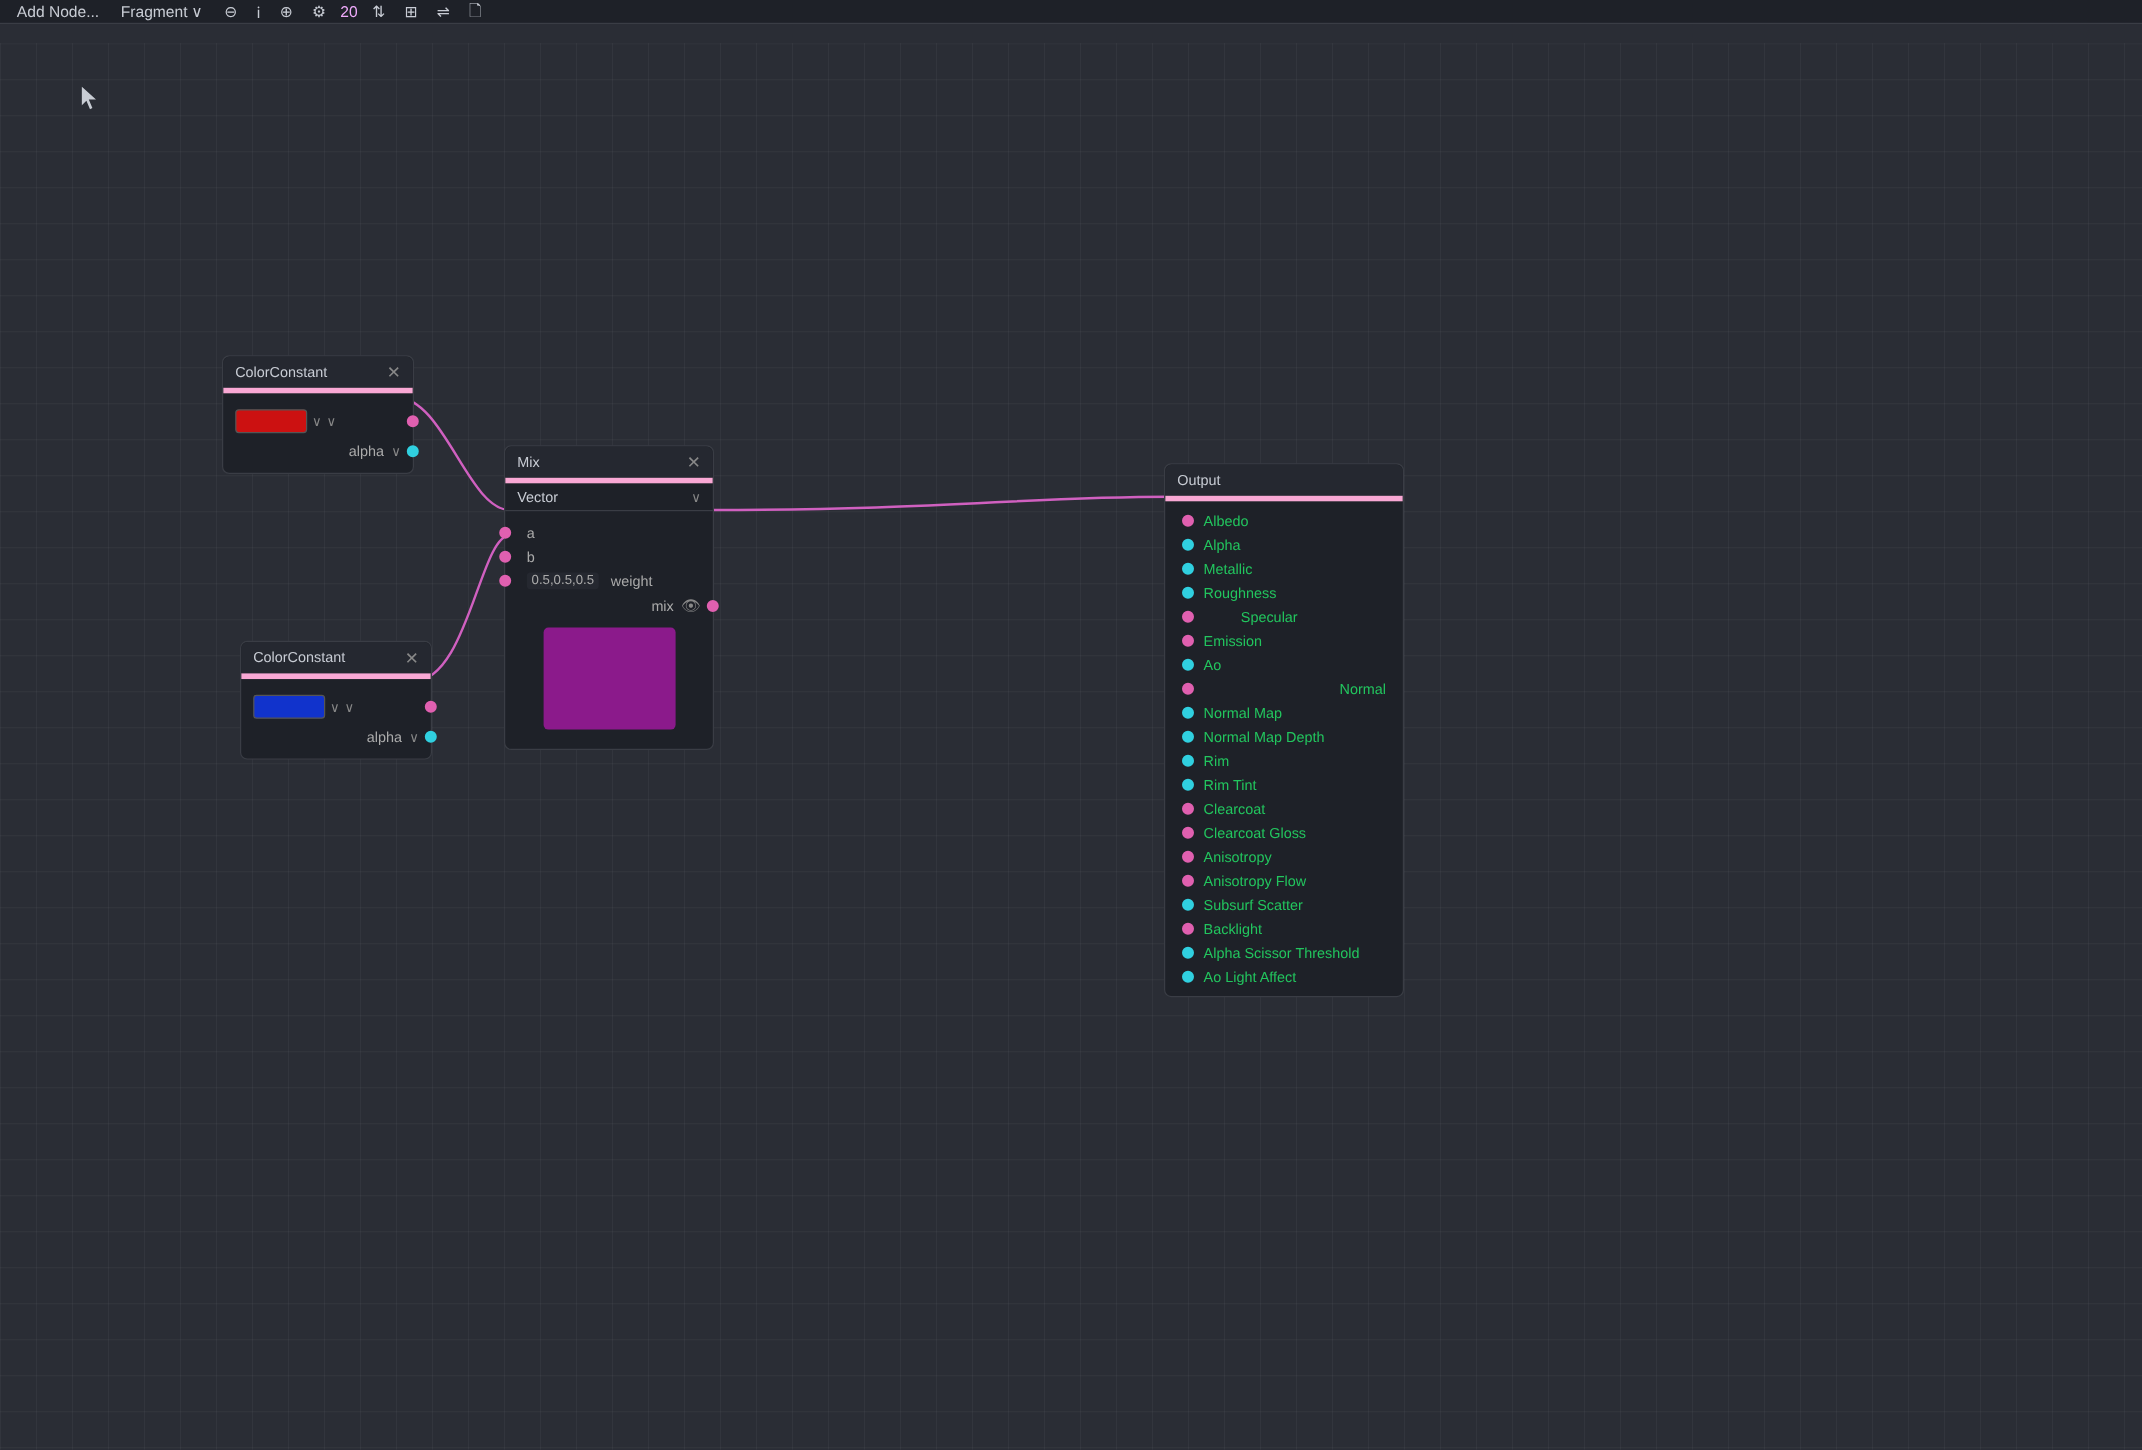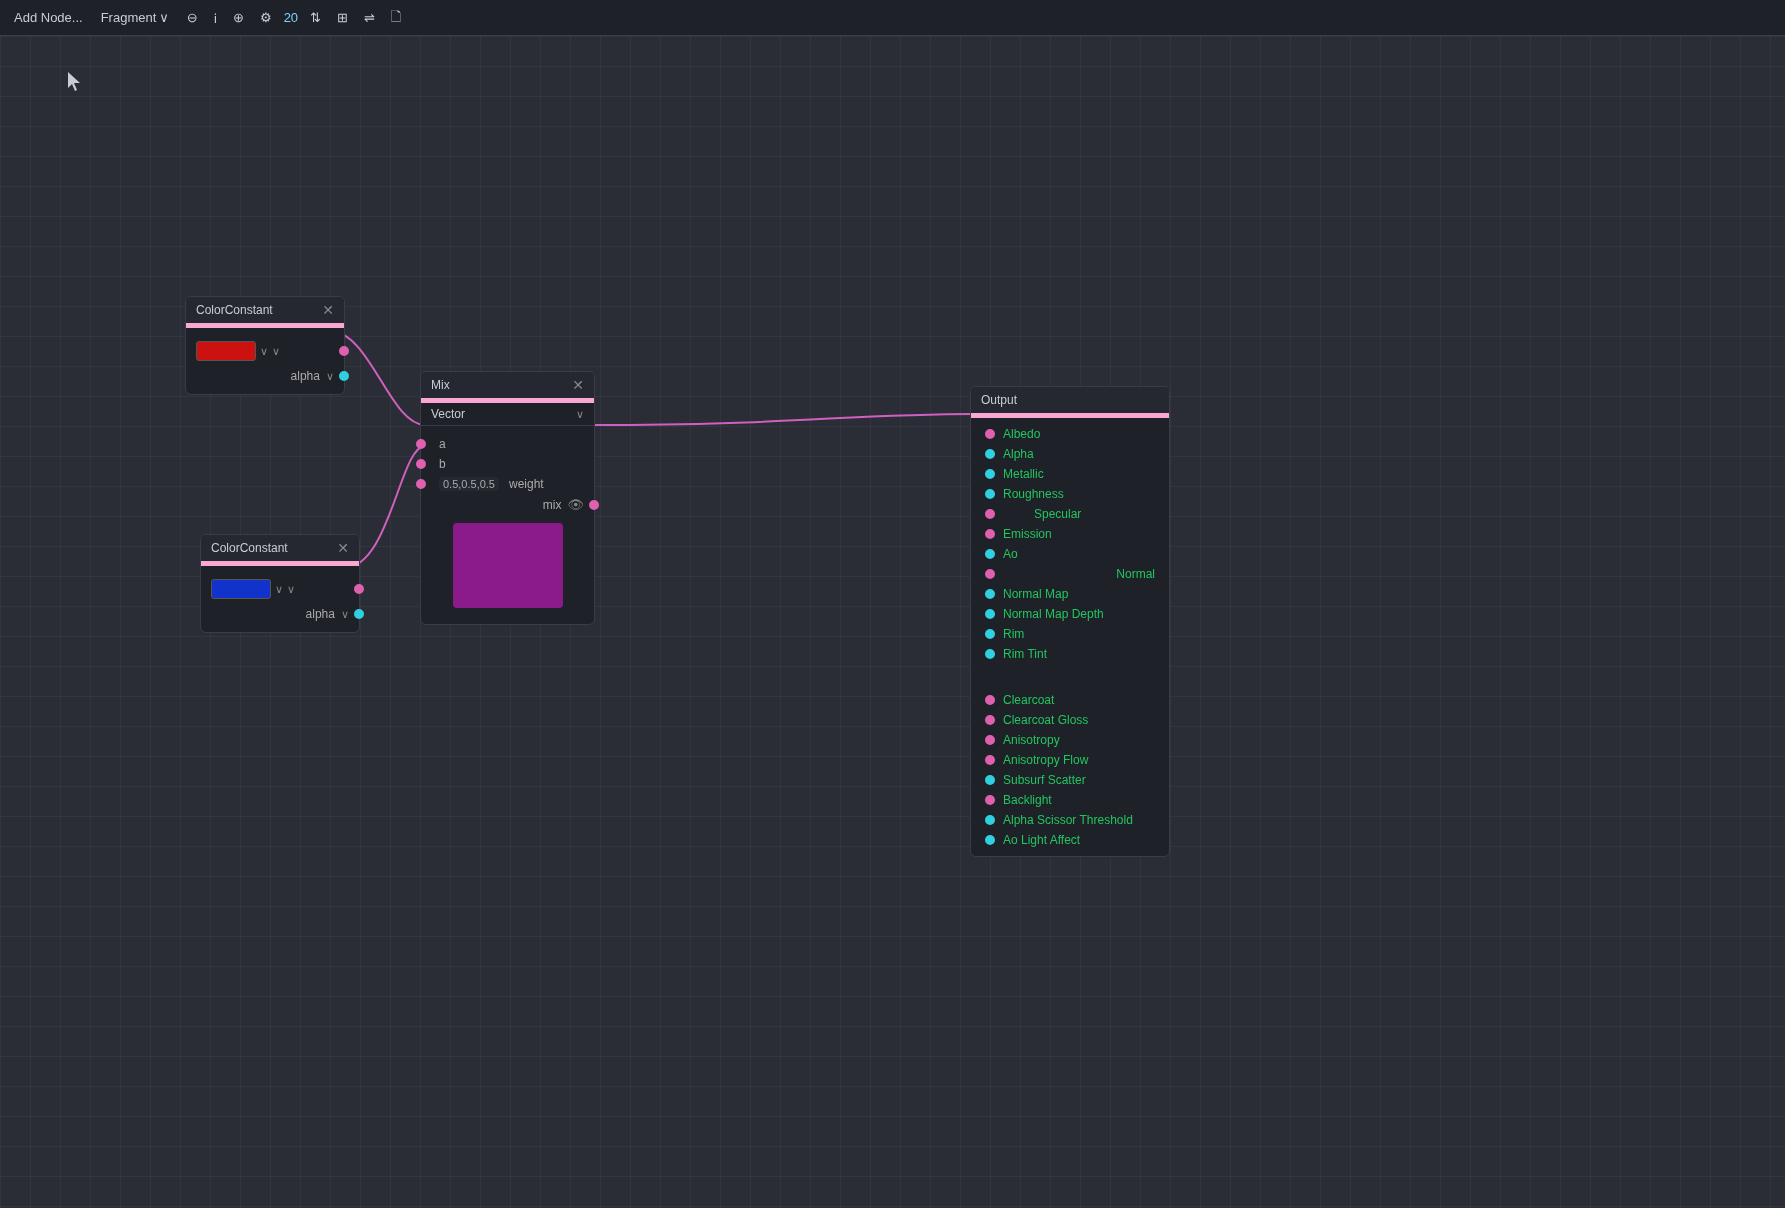--- a/index.html
+++ b/index.html
@@ -11,21 +11,21 @@
       width: 1785px;
       height: 1208px;
       overflow: hidden;
       position: relative;
     }
 
     
     #toolbar {
       position: absolute;
       top: 0; left: 0; right: 0;
-      height: 36px;
+      height: 20px;
       background: #1e2128;
       display: flex;
       align-items: center;
       padding: 0 10px;
       gap: 8px;
       z-index: 100;
       border-bottom: 1px solid #3a3d45;
     }
     .toolbar-btn {
       background: none;
@@ -187,21 +187,21 @@
 <div id="toolbar">
   <button class="toolbar-btn">Add Node...</button>
   <div class="fragment-dropdown">
     <span>Fragment</span>
     <span>∨</span>
   </div>
   <button class="toolbar-btn">⊖</button>
   <button class="toolbar-btn">ℹ</button>
   <button class="toolbar-btn">⊕</button>
   <button class="toolbar-btn">⚙</button>
-  <span style="font-size:13px;color:#7dd3fc;">20</span>
+  <span style="font-size:13px;color:#f0abfc;">20</span>
   <button class="toolbar-btn">⇅</button>
   <button class="toolbar-btn">⊞</button>
   <button class="toolbar-btn">⇌</button>
   <button class="toolbar-btn">🗋</button>
 </div>
 
 <div id="canvas">
 
   <svg id="connections-svg">
 
@@ -339,21 +339,21 @@
           <span class="output-label">Normal Map Depth</span>
         </div>
         <div class="output-row" style="position: relative;">
           <div class="port-dot" style="width: 10px; height: 10px; border-radius: 50%; background: rgb(48, 208, 224); border: 2px solid rgb(48, 208, 224); flex-shrink: 0;"></div>
           <span class="output-label">Rim</span>
         </div>
         <div class="output-row" style="position: relative;">
           <div class="port-dot" style="width: 10px; height: 10px; border-radius: 50%; background: rgb(48, 208, 224); border: 2px solid rgb(48, 208, 224); flex-shrink: 0;"></div>
           <span class="output-label">Rim Tint</span>
         </div>
-        <div class="output-row" style="position: relative; margin-top: 26px;">
+        <div class="output-row" style="position: relative;">
           <div class="port-dot" style="width: 10px; height: 10px; border-radius: 50%; background: rgb(224, 96, 176); border: 2px solid rgb(224, 96, 176); flex-shrink: 0;"></div>
           <span class="output-label">Clearcoat</span>
         </div>
         <div class="output-row" style="position: relative;">
           <div class="port-dot" style="width: 10px; height: 10px; border-radius: 50%; background: rgb(224, 96, 176); border: 2px solid rgb(224, 96, 176); flex-shrink: 0;"></div>
           <span class="output-label">Clearcoat Gloss</span>
         </div>
         <div class="output-row" style="position: relative;">
           <div class="port-dot" style="width: 10px; height: 10px; border-radius: 50%; background: rgb(224, 96, 176); border: 2px solid rgb(224, 96, 176); flex-shrink: 0;"></div>
           <span class="output-label">Anisotropy</span>

